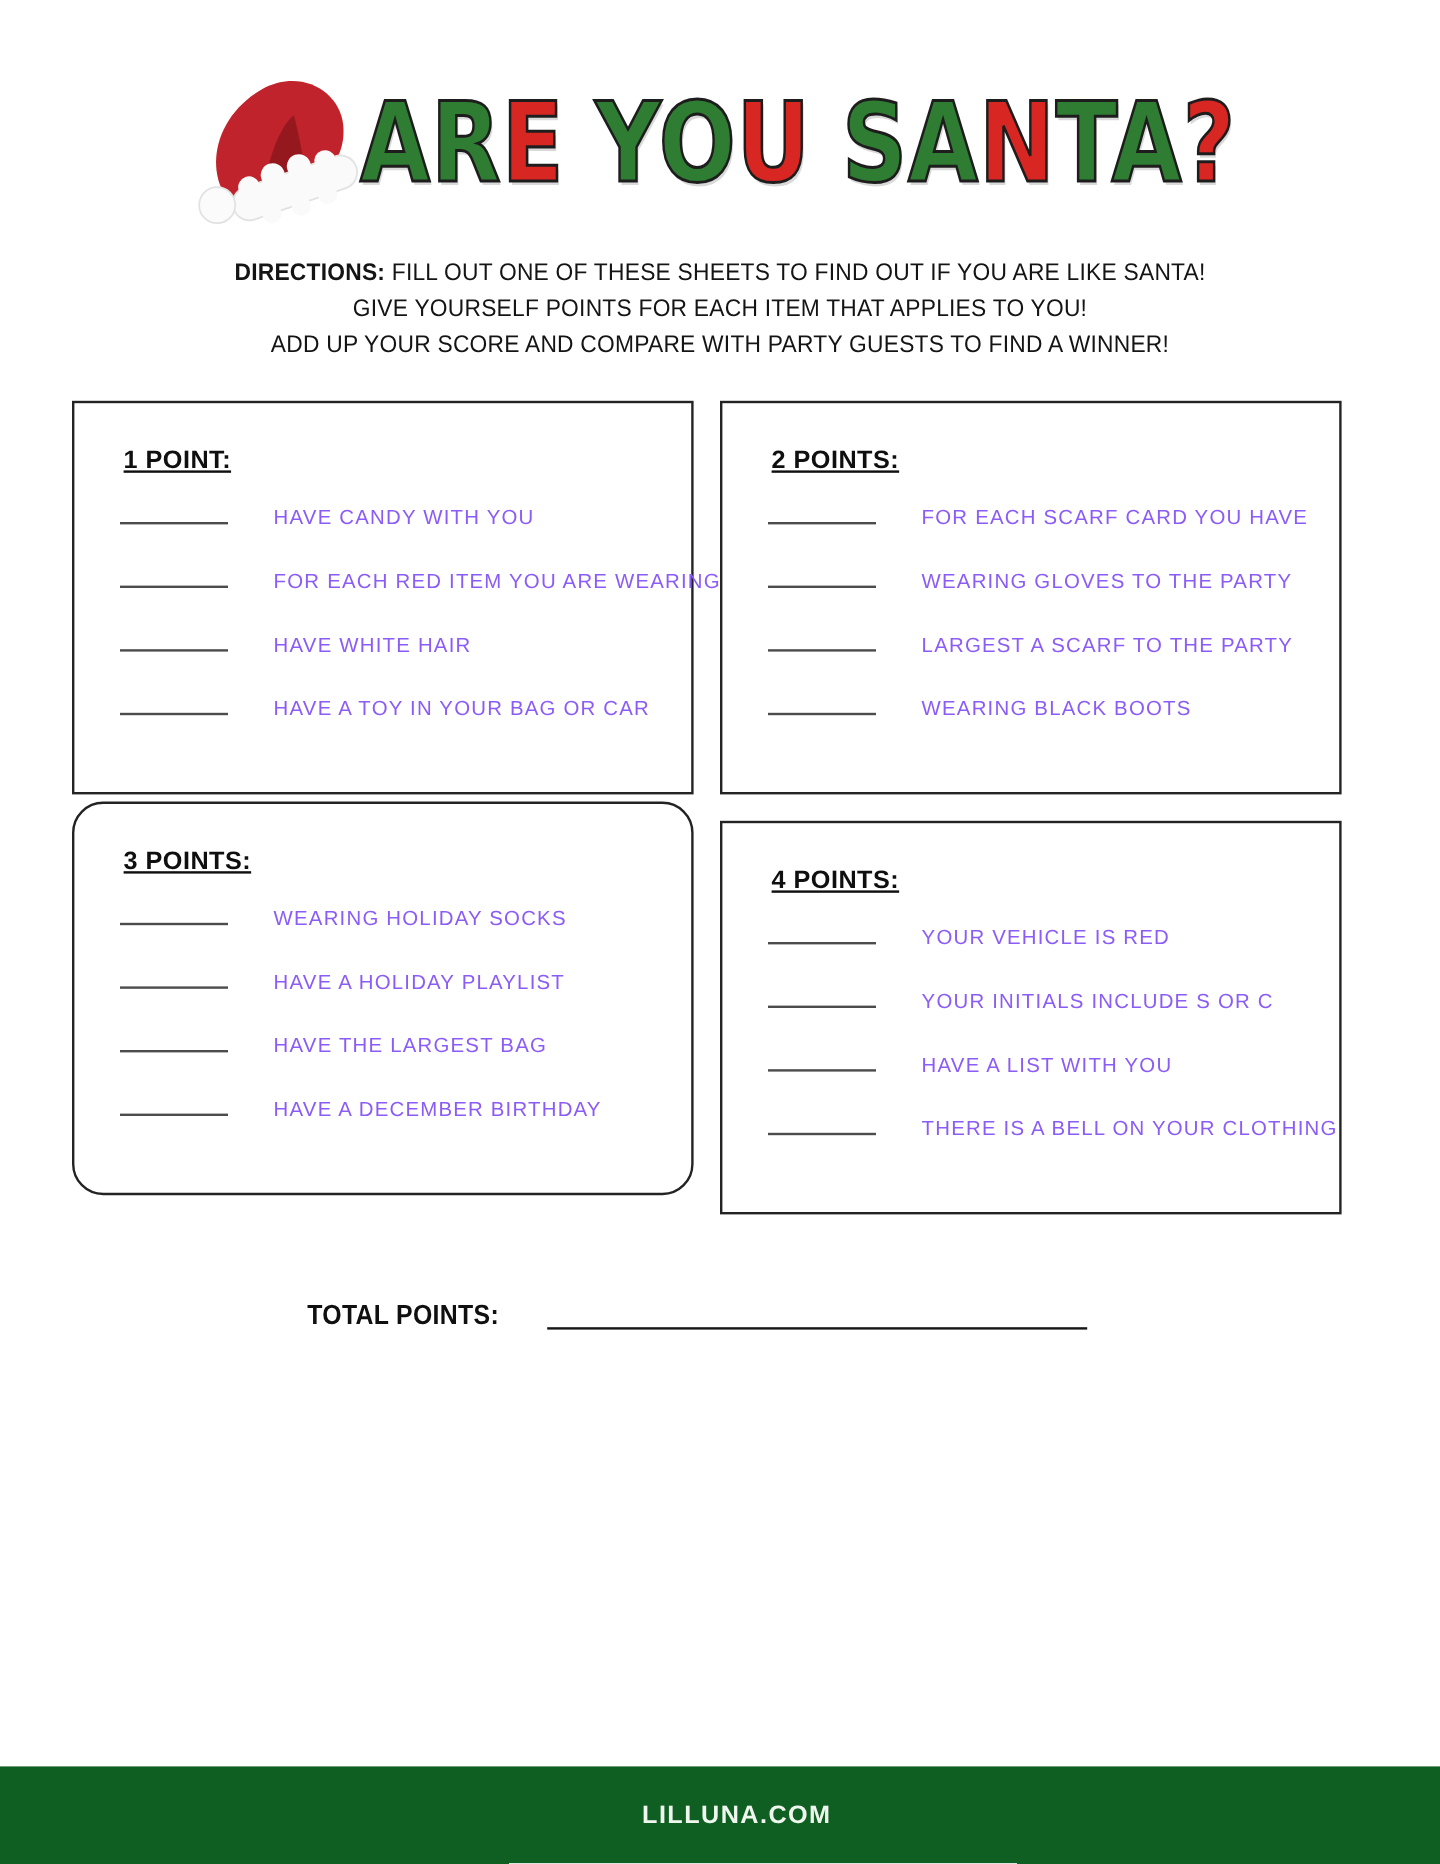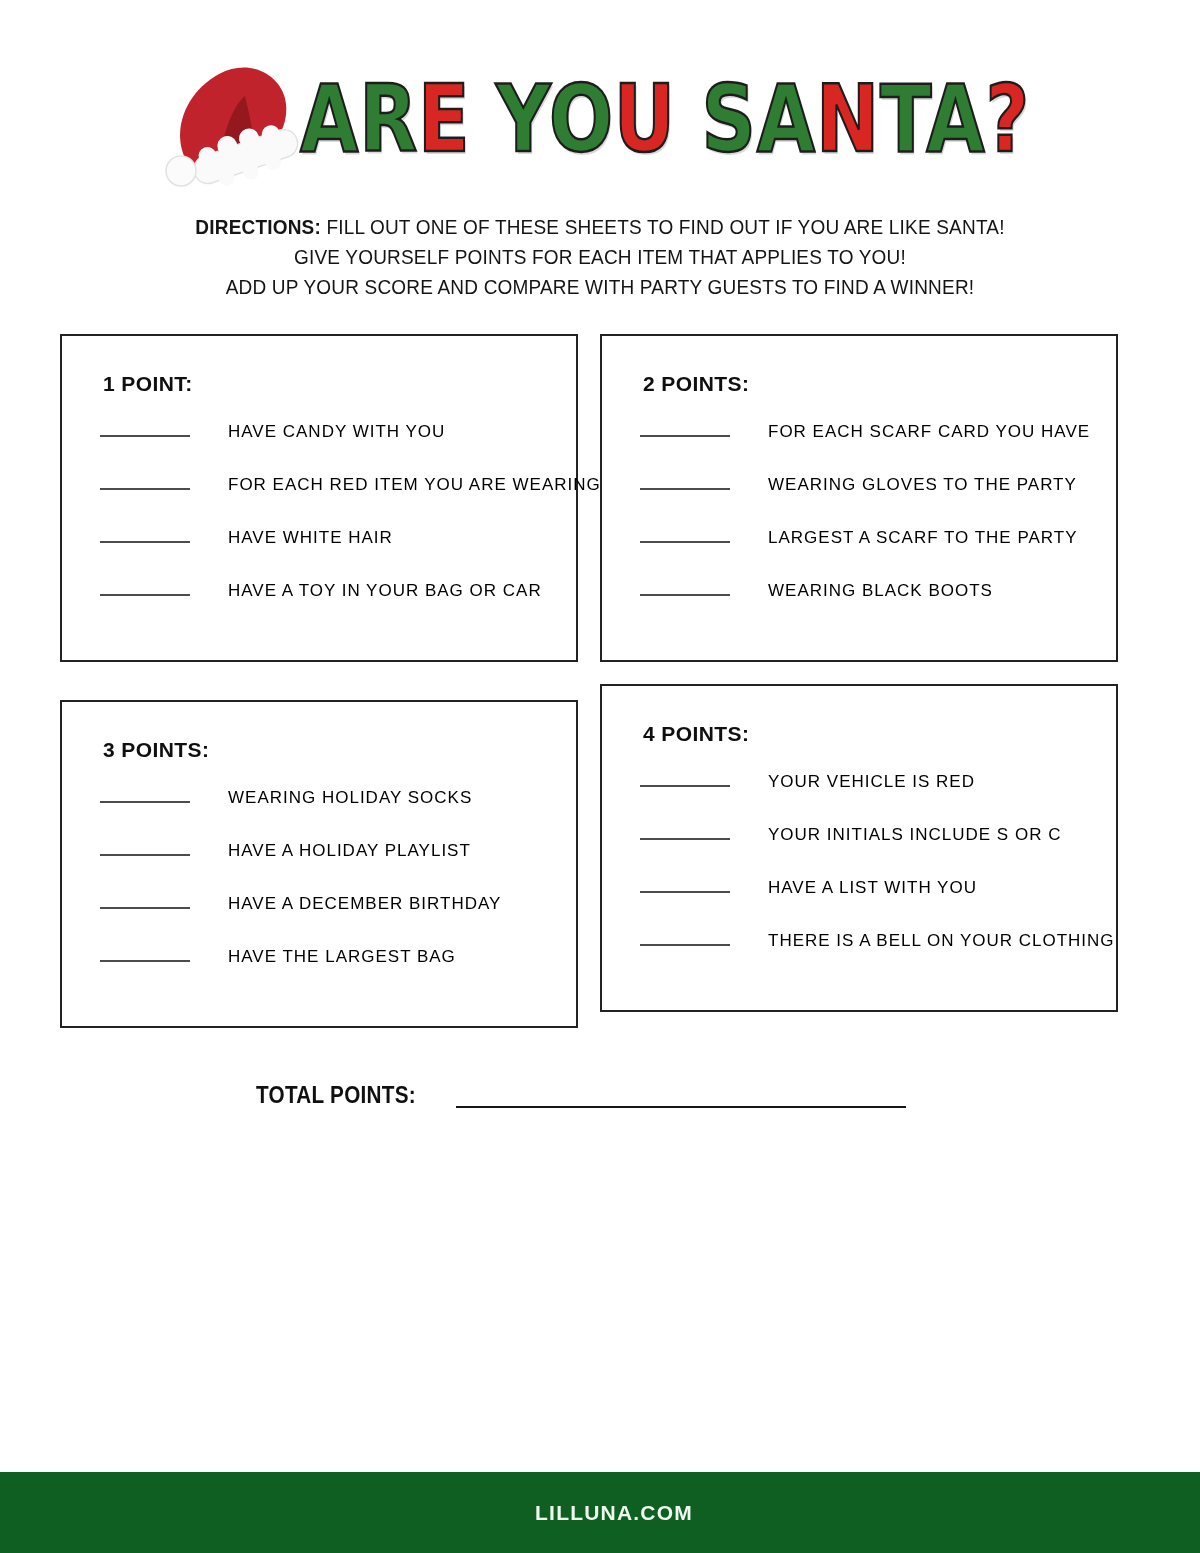--- a/index.html
+++ b/index.html
@@ -47,40 +47,40 @@
 
   
   .box {
     position:absolute;
     width:518px; height:328px;
     border:2px solid #232323;
     background:#ffffff;
   }
   #box1 { left:60px;  top:334px; }
   #box2 { left:600px; top:334px; }
-  #box3 { left:60px;  top:700px; }
+  #box3 { left:60px;  top:668px;border-radius:26px; }
   #box4 { left:600px; top:684px; }
 
   .box-heading {
     position:absolute; left:41px; top:36px;
     font-size:21px; font-weight:700;
-    letter-spacing:0.4px; color:#0f0f0f;
+    letter-spacing:0.4px; color:#0f0f0f;text-decoration:underline;
   }
   .rows { position:absolute; left:38px; top:86px; right:16px; }
   .row { display:flex; align-items:baseline; height:18px; margin-bottom:35px; }
   .blank {
     display:inline-block; width:90px; height:12px;
     border-bottom:2px solid #4c4c4c;
     flex:0 0 auto;
   }
   .item-label {
     margin-left:38px;
     font-size:17px;
     letter-spacing:1px;
-    color:#000000;
+    color:#8b5cf6;
     white-space:nowrap;
   }
 
   
   #total-label {
     position:absolute; left:256px; top:1082px;
     font-size:23px; font-weight:700; color:#101010;
     letter-spacing:0.3px;
     transform:scaleX(0.9); transform-origin:left top;
     white-space:nowrap;
@@ -187,25 +187,25 @@
       <div class="row">
           <span class="blank"></span>
           <span class="item-label">WEARING HOLIDAY SOCKS</span>
         </div>
       <div class="row">
           <span class="blank"></span>
           <span class="item-label">HAVE A HOLIDAY PLAYLIST</span>
         </div>
       <div class="row">
           <span class="blank"></span>
+          <span class="item-label">HAVE THE LARGEST BAG</span>
+        </div>
+      <div class="row">
+          <span class="blank"></span>
           <span class="item-label">HAVE A DECEMBER BIRTHDAY</span>
-        </div>
-      <div class="row">
-          <span class="blank"></span>
-          <span class="item-label">HAVE THE LARGEST BAG</span>
         </div>
     </div>
   </div>
 
   <div class="box" id="box4">
     <div class="box-heading">4 POINTS:</div>
     <div class="rows">
       <div class="row">
           <span class="blank"></span>
           <span class="item-label">YOUR VEHICLE IS RED</span>

